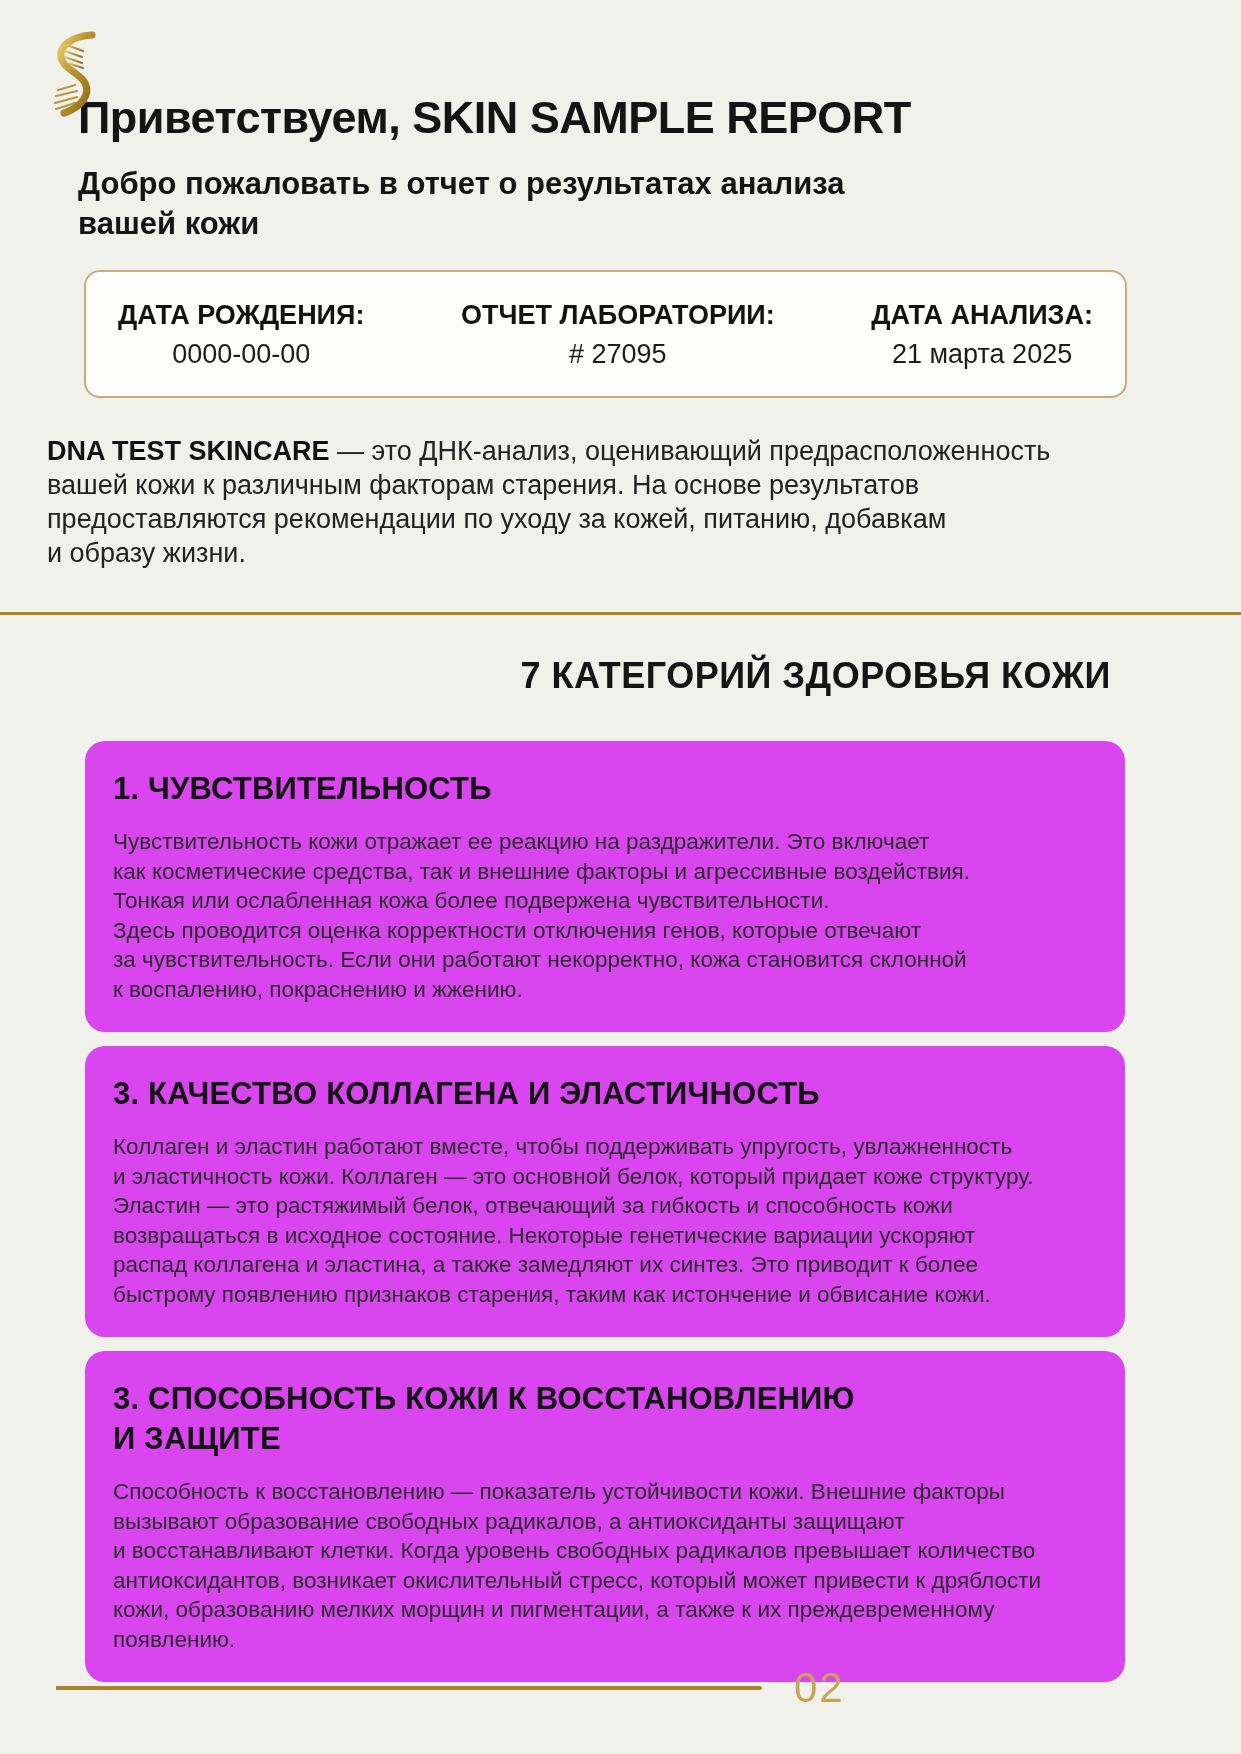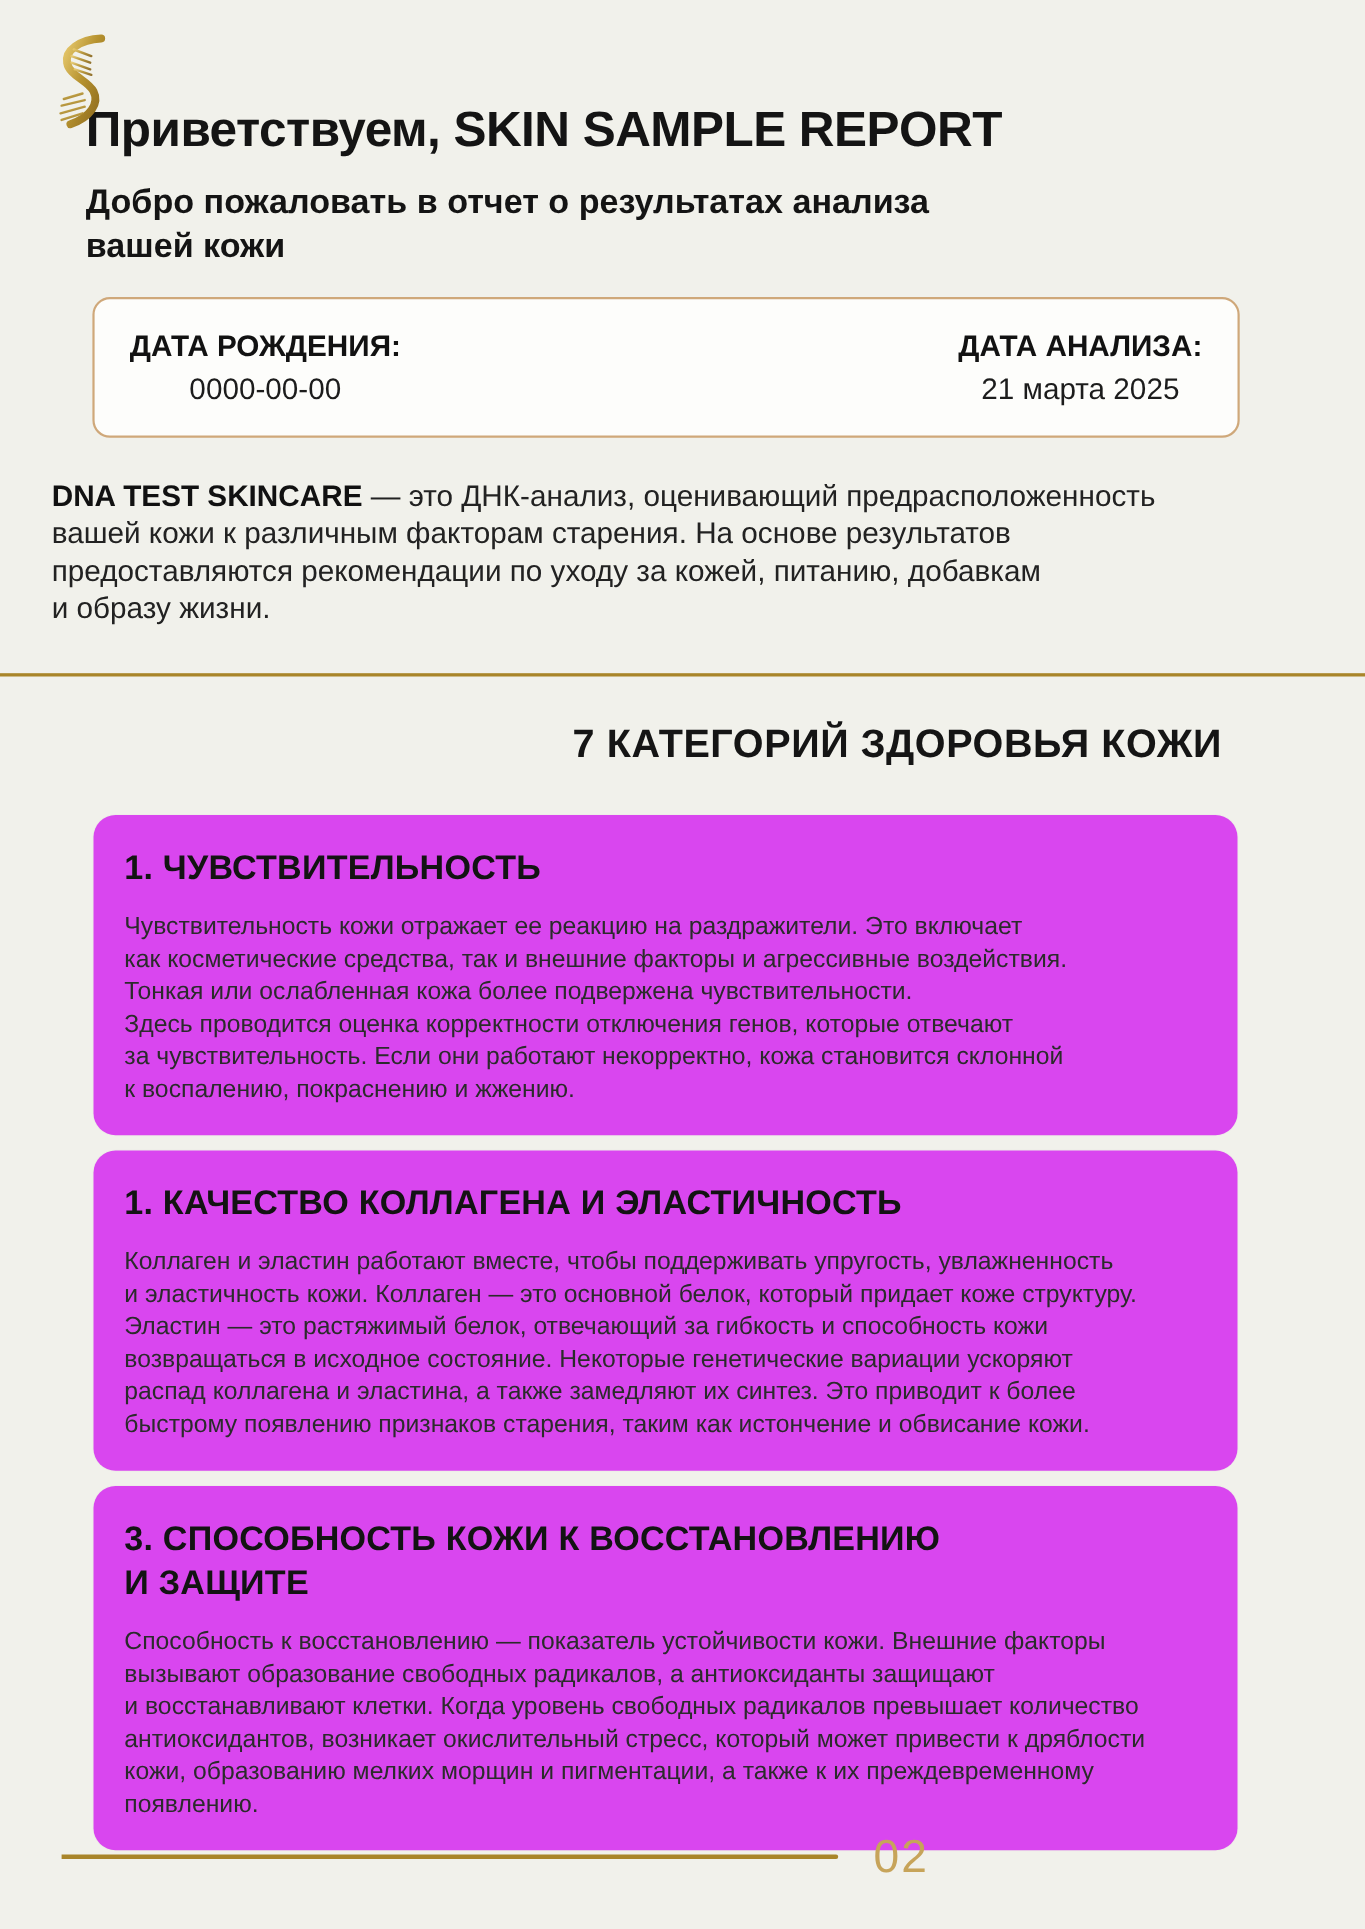--- a/index.html
+++ b/index.html
@@ -102,20 +102,24 @@
     <p class="subtitle">Добро пожаловать в отчет о результатах анализа
 вашей кожи</p>
   </div>
 
   <div class="info-box">
     <div class="info-item">
       <div class="info-label">ДАТА РОЖДЕНИЯ:</div>
       <div class="info-value">0000-00-00</div>
     </div>
     <div class="info-item">
+      <div class="info-label">ОТЧЕТ ЛАБОРАТОРИИ:</div>
+      <div class="info-value"># 27095</div>
+    </div>
+    <div class="info-item">
       <div class="info-label">ДАТА АНАЛИЗА:</div>
       <div class="info-value">21 марта 2025</div>
     </div>
   </div>
 
   <p class="intro"><b>DNA TEST SKINCARE</b><span> — это ДНК-анализ, оценивающий предрасположенность
 вашей кожи к различным факторам старения. На основе результатов
 предоставляются рекомендации по уходу за кожей, питанию, добавкам
 и образу жизни.</span></p>
 
@@ -129,21 +133,21 @@
       <h3 class="card-title">1. ЧУВСТВИТЕЛЬНОСТЬ</h3>
       <p class="card-body">Чувствительность кожи отражает ее реакцию на раздражители. Это включает
 как косметические средства, так и внешние факторы и агрессивные воздействия.
 Тонкая или ослабленная кожа более подвержена чувствительности.
 Здесь проводится оценка корректности отключения генов, которые отвечают
 за чувствительность. Если они работают некорректно, кожа становится склонной
 к воспалению, покраснению и жжению.</p>
     </div>
 
     <div class="card">
-      <h3 class="card-title">1. КАЧЕСТВО КОЛЛАГЕНА И ЭЛАСТИЧНОСТЬ</h3>
+      <h3 class="card-title">3. КАЧЕСТВО КОЛЛАГЕНА И ЭЛАСТИЧНОСТЬ</h3>
       <p class="card-body">Коллаген и эластин работают вместе, чтобы поддерживать упругость, увлажненность
 и эластичность кожи. Коллаген — это основной белок, который придает коже структуру.
 Эластин — это растяжимый белок, отвечающий за гибкость и способность кожи
 возвращаться в исходное состояние. Некоторые генетические вариации ускоряют
 распад коллагена и эластина, а также замедляют их синтез. Это приводит к более
 быстрому появлению признаков старения, таким как истончение и обвисание кожи.</p>
     </div>
 
     <div class="card">
       <h3 class="card-title">3. СПОСОБНОСТЬ КОЖИ К ВОССТАНОВЛЕНИЮ

